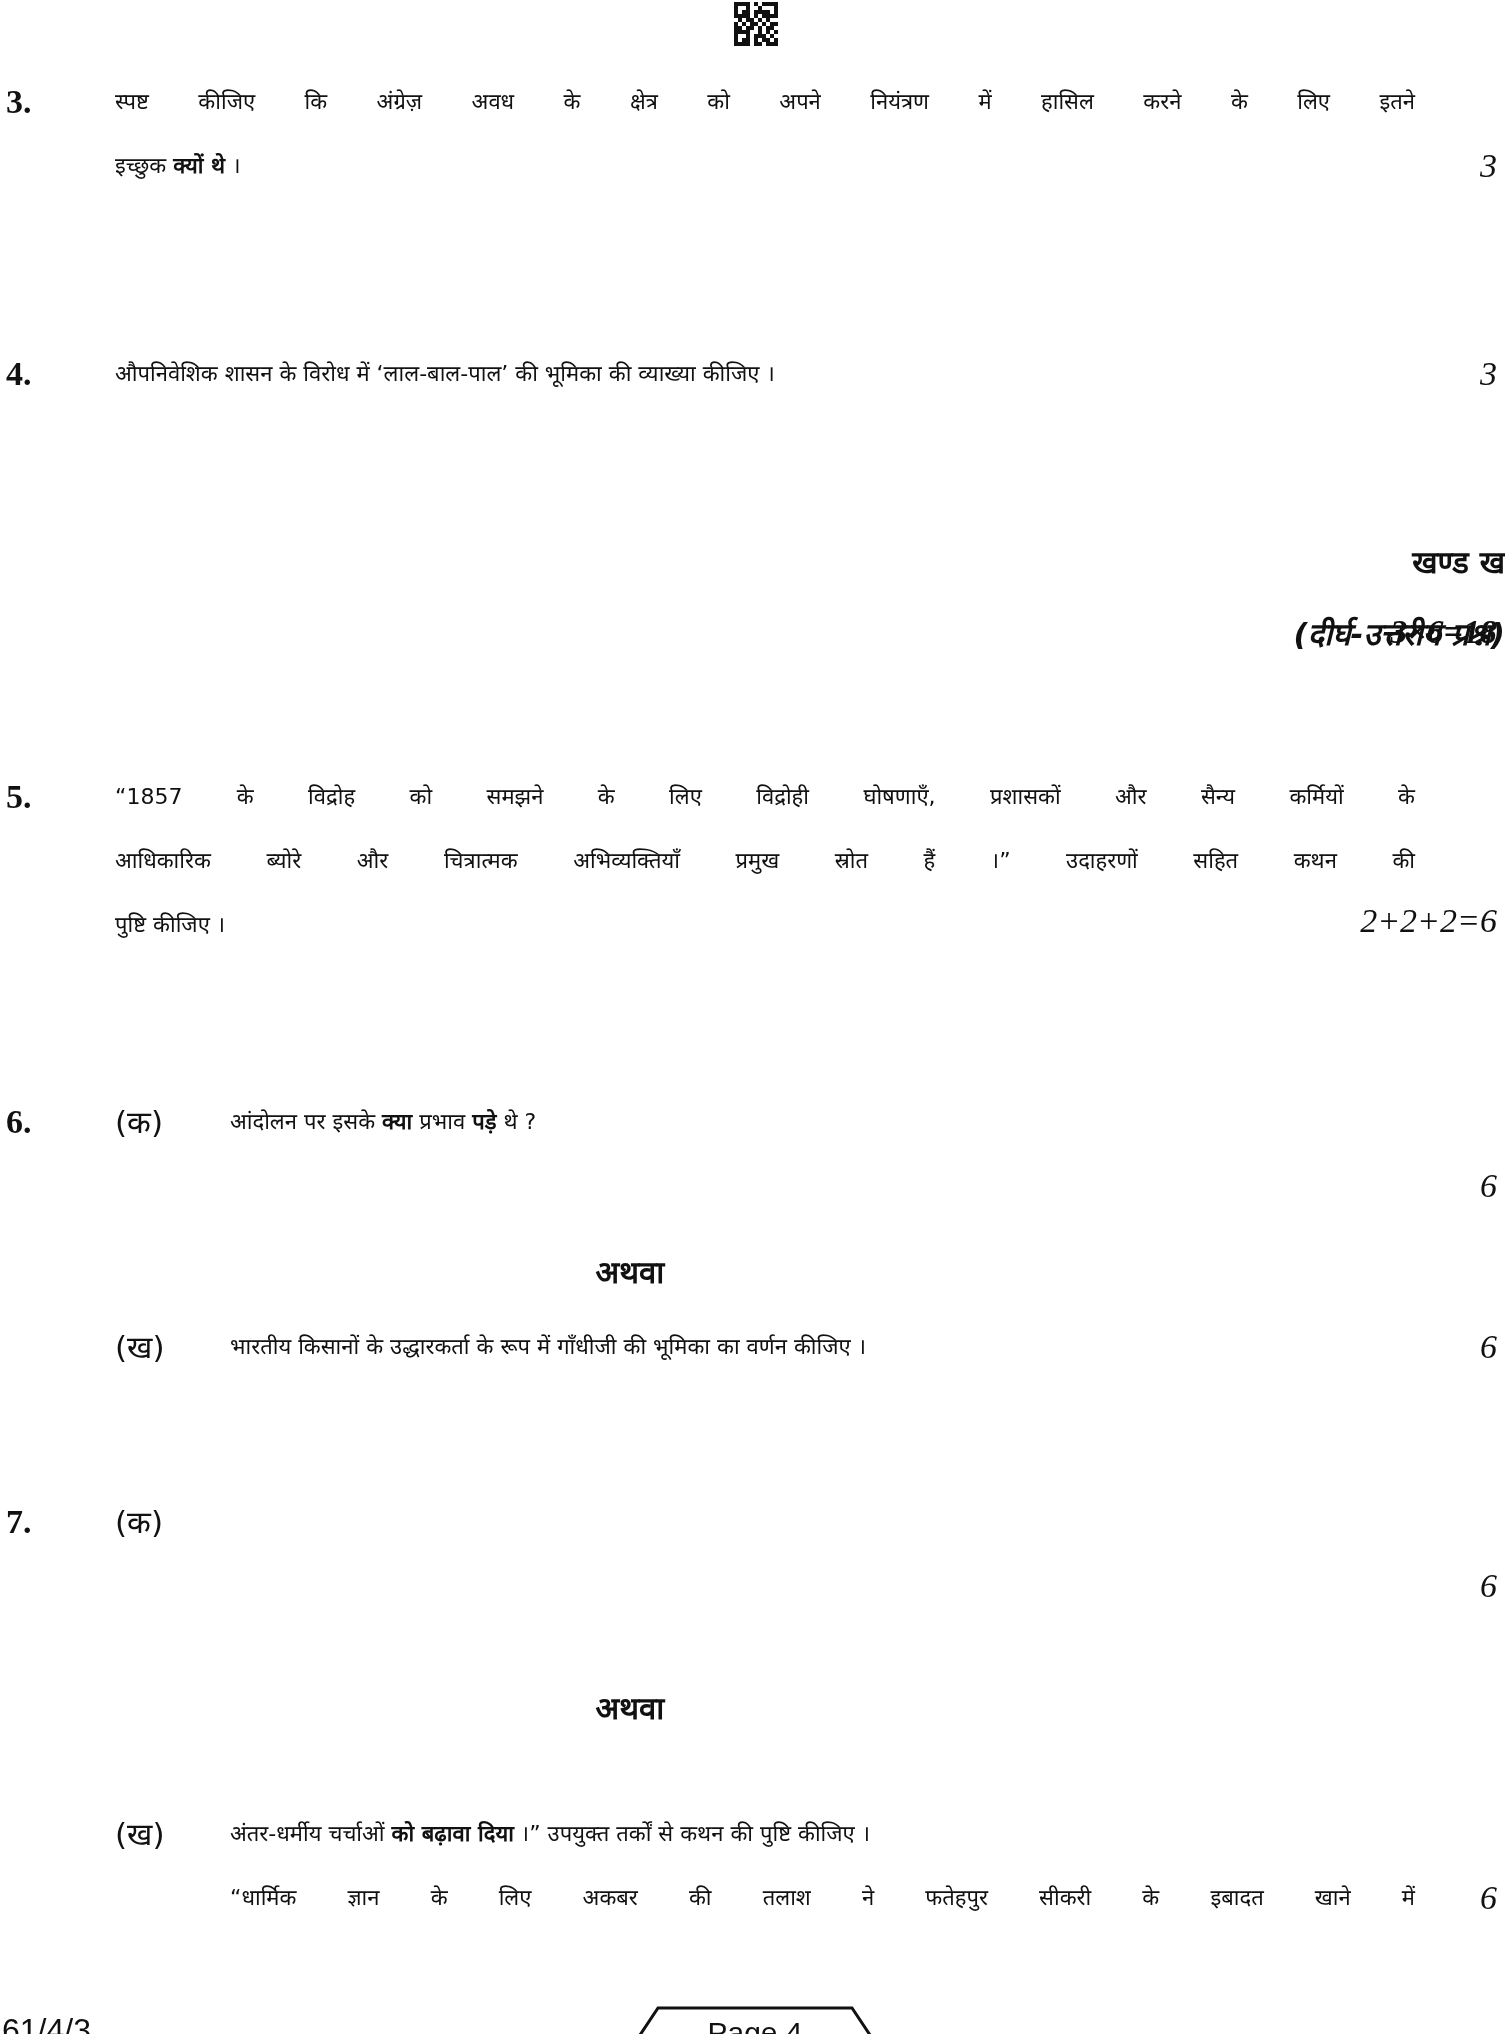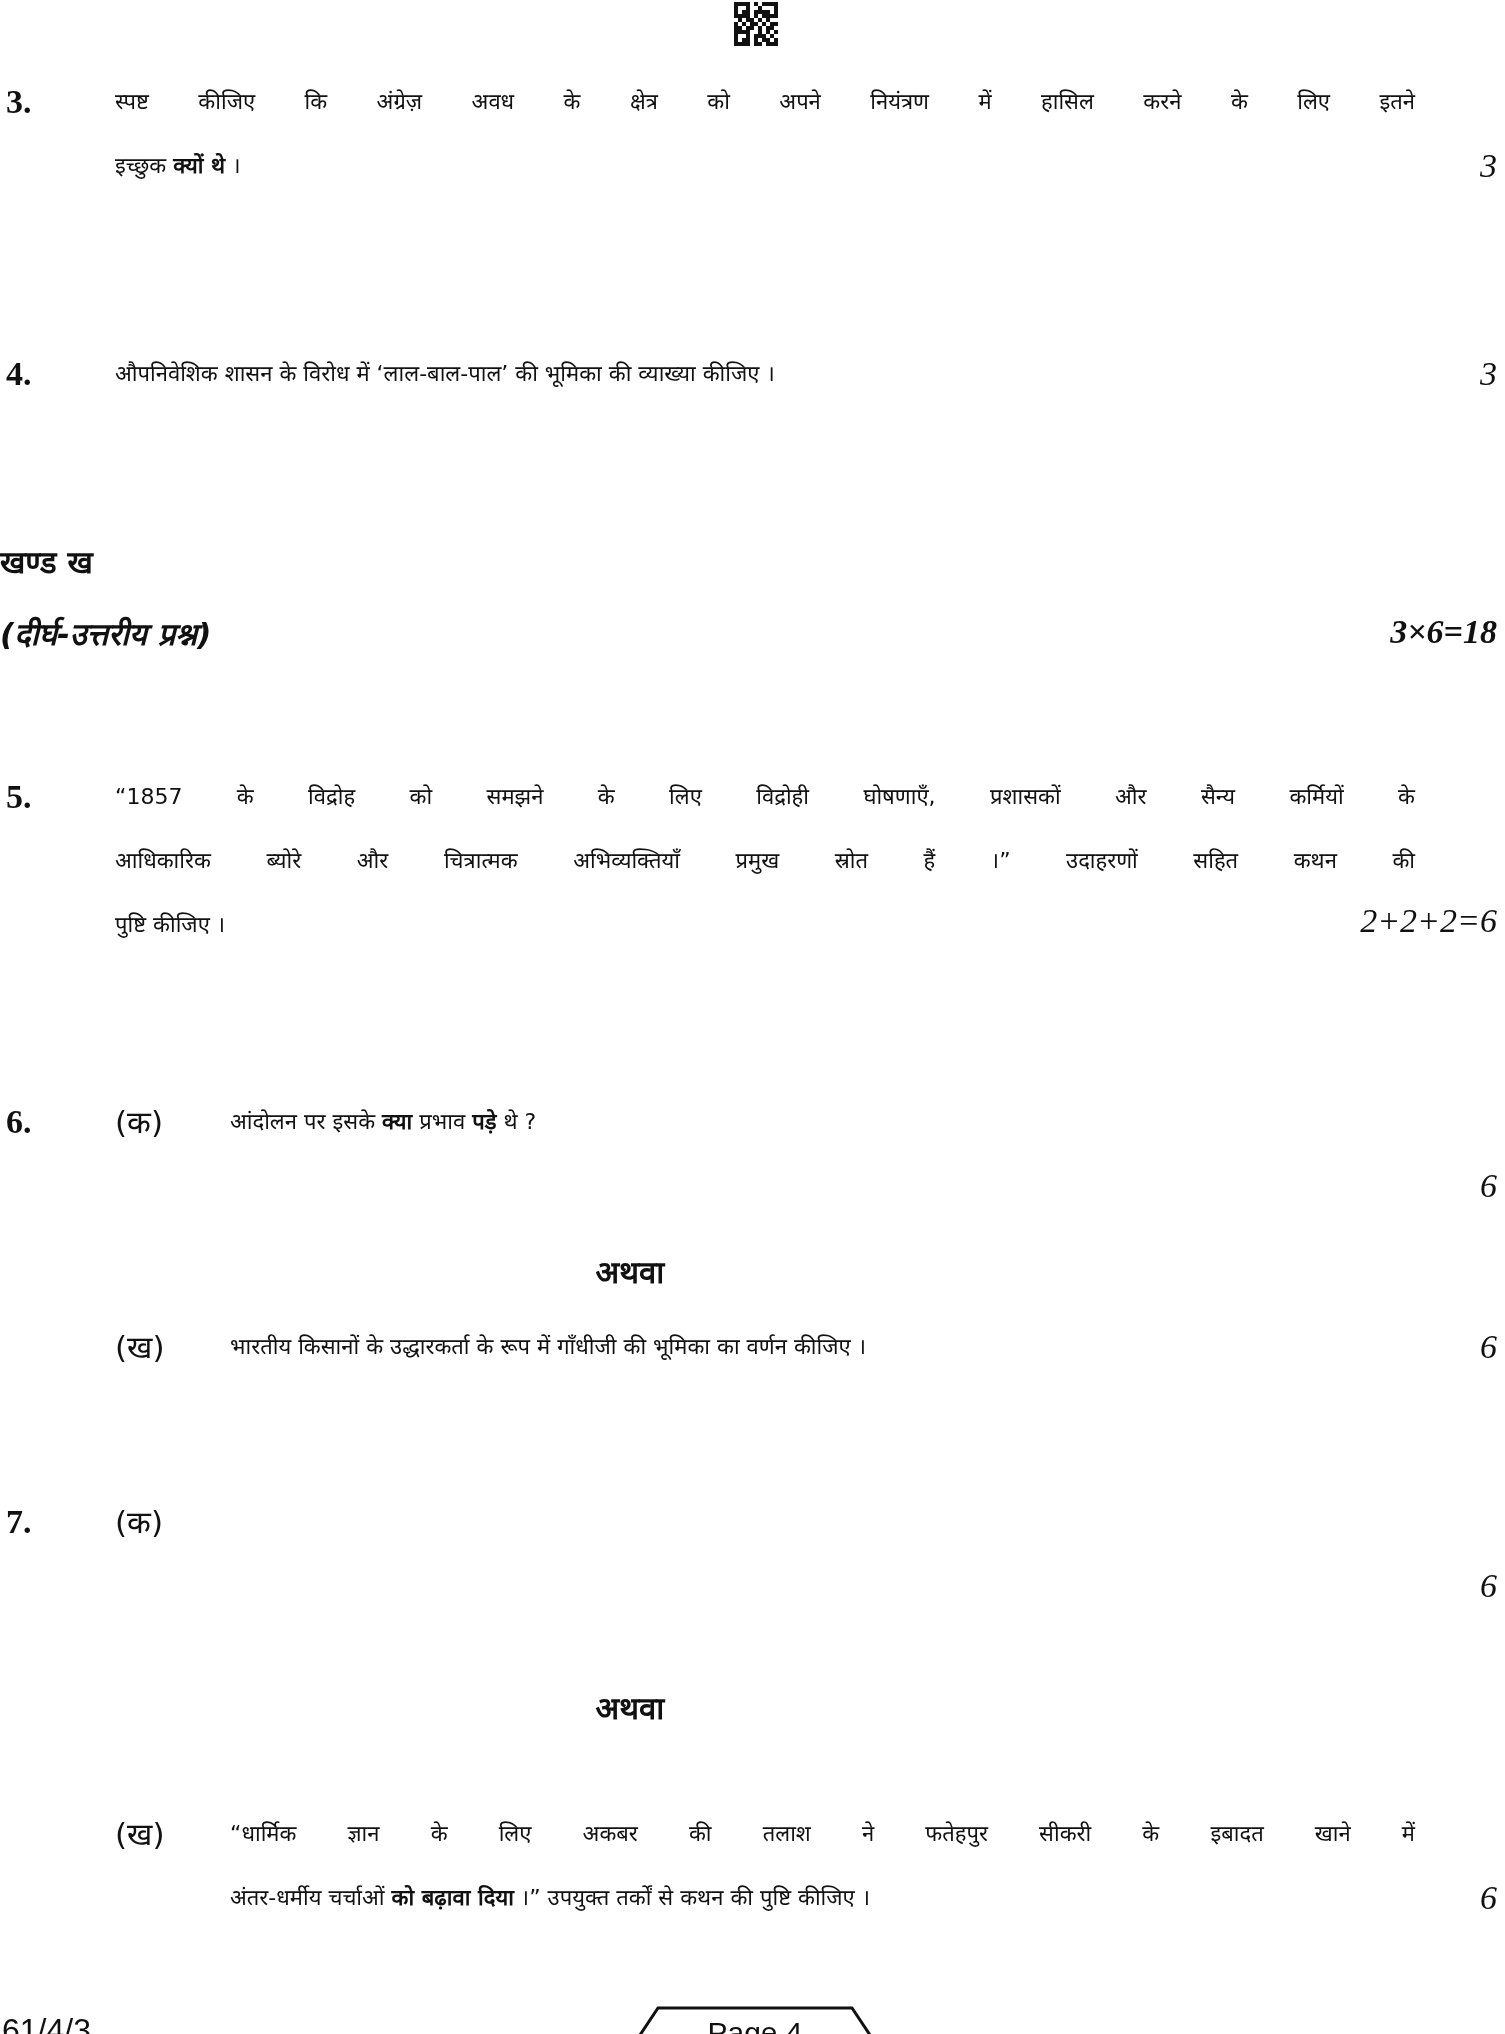--- a/index.html
+++ b/index.html
@@ -34,21 +34,21 @@
     font-family: "DejaVu Sans", sans-serif; font-size: 31px; line-height: 64px;
   }
   .marks {
     position: absolute; right: 8px;
     font-family: "Liberation Serif", "DejaVu Serif", serif;
     font-style: italic; font-size: 34px; line-height: 64px;
   }
   b, .bold { font-weight: bold; }
 
   .section-title {
-    position: absolute; left: 0; width: 1505px; text-align: left;
+    position: absolute; left: 0; width: 1505px; text-align: right;
     font-family: "DejaVu Sans", sans-serif; font-weight: bold; font-size: 31px;
   }
   .or-label {
     position: absolute; left: 0; width: 1260px; text-align: center;
     font-family: "DejaVu Sans", sans-serif; font-weight: bold; font-size: 31px;
   }
   .footer-code {
     position: absolute; left: 2px; top: 2012px;
     font-family: "Liberation Sans", sans-serif; font-size: 32px;
   }
@@ -240,24 +240,24 @@
   <span class="qnum">7.</span>
   <span class="sublabel">(क)</span>
   <div class="qtext sub">
   </div>
   <span class="marks" style="top:64px;">6</span>
 </div>
 <div class="or-label" style="top:1686px;">अथवा</div>
 <div class="q" style="top:1802px;">
   <span class="sublabel">(ख)</span>
   <div class="qtext sub">
-    <div style="text-align-last:justify;">“धार्मिक ज्ञान के लिए अकबर की तलाश ने फतेहपुर सीकरी के इबादत खाने में</div>
     <div>
       <span>अंतर-धर्मीय चर्चाओं </span><b>को बढ़ावा दिया</b><span> ।” उपयुक्त तर्कों से कथन की पुष्टि कीजिए ।</span>
     </div>
+    <div style="text-align-last:justify;">“धार्मिक ज्ञान के लिए अकबर की तलाश ने फतेहपुर सीकरी के इबादत खाने में</div>
   </div>
   <span class="marks" style="top:64px;">6</span>
 </div>
 
 <div class="footer-code">61/4/3</div>
 <div class="page-badge">
   <svg width="246" height="60" viewBox="0 0 246 60">
     <polyline points="2,40 26,4 220,4 244,40" fill="none" stroke="#111" stroke-width="3"></polyline>
   </svg>
   <span>Page 4</span>

